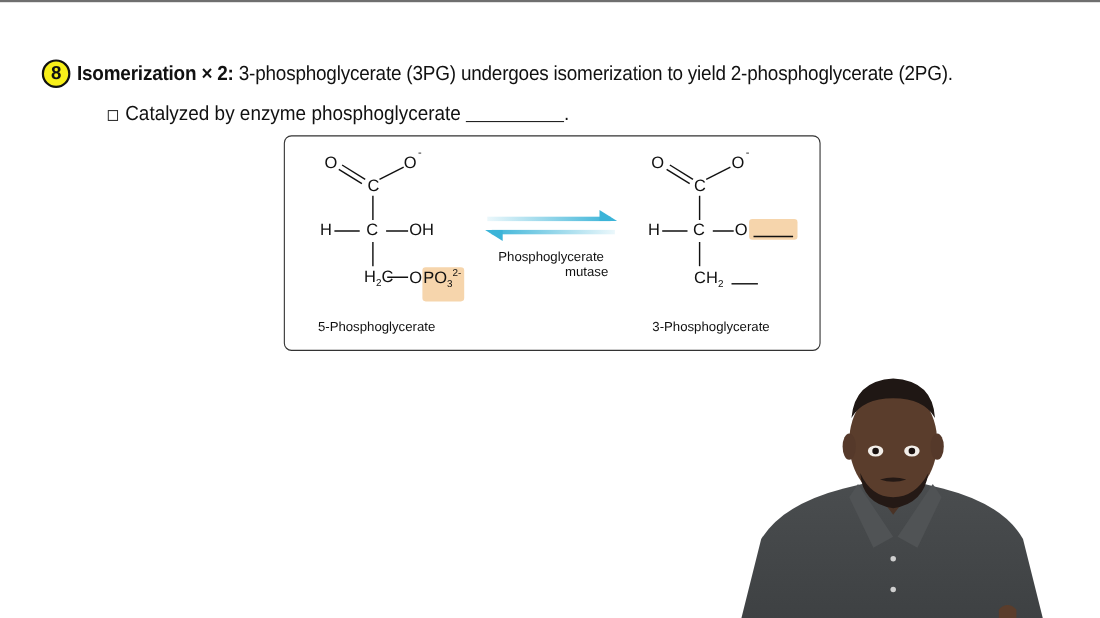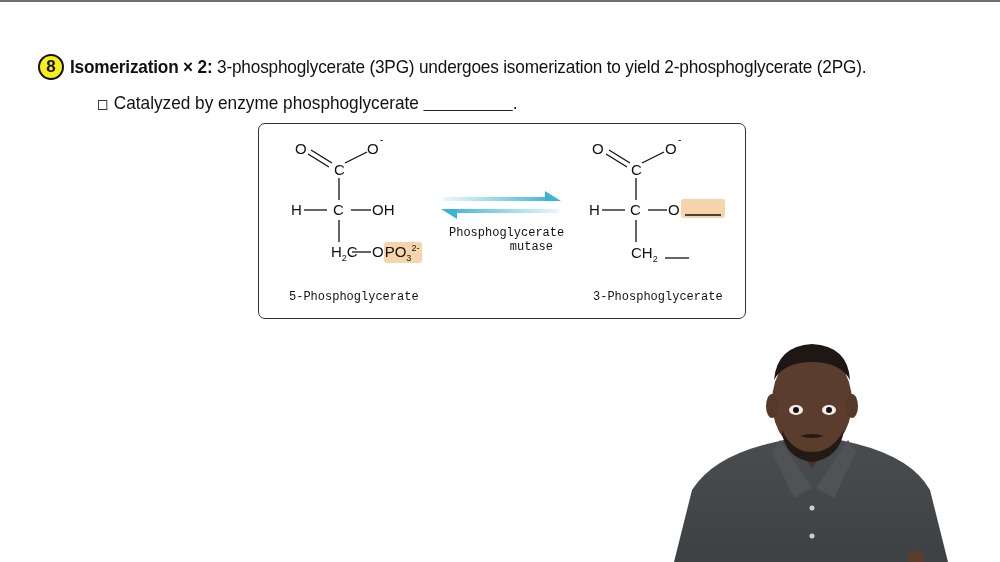--- a/index.html
+++ b/index.html
@@ -19,21 +19,21 @@
 
     .sub { position: absolute; left: 98px; top: 92px; display: flex; align-items: center; white-space: nowrap; font-size: 18.5px; transform: scaleX(0.93); transform-origin: left center; }
     .checkbox { width: 10px; height: 10px; border: 1px solid #333; margin-right: 7px; margin-top: 3px; }
     .blank { display: inline-block; width: 96px; border-bottom: 1px solid #222; height: 16px; margin-left: 5px; }
 
     .diagram {
       position: absolute; left: 258px; top: 123px; width: 488px; height: 196px;
       border: 1.5px solid #333; border-radius: 7px; background: #fff;
     }
     .chem { position: absolute; font-size: 15px; color: #111; }
-    .label { position: absolute; font-size: 12px; color: #111; font-family: Liberation Mono, monospace; }
+    .label { position: absolute; font-size: 12px; color: #111; }
     .hl { background: #f6d5ac; border-radius: 3px; }
     sub, sup { font-size: 9px; }
 
     .presenter { position: absolute; left: 672px; top: 340px; width: 278px; height: 222px; }
   </style>
 </head>
 <body>
 
 <div class="top-rule"></div>
 
@@ -91,21 +91,21 @@
   </svg>
 
   <span class="chem" style="left:36px;top:16px">O</span>
   <span class="chem" style="left:108px;top:16px">O</span>
   <span class="chem" style="left:121px;top:10px;font-size:10px">-</span>
   <span class="chem" style="left:75px;top:37px">C</span>
   <span class="chem" style="left:32px;top:77px">H</span>
   <span class="chem" style="left:74px;top:77px">C</span>
   <span class="chem" style="left:113px;top:77px">OH</span>
   <span class="chem" style="left:72px;top:119px"><span>H</span><sub>2</sub><span>C</span></span>
-  <span class="chem" style="left:113px;top:119px"><span>O</span><span class="hl" style="padding:1px 3px 3px 1px"><span>PO</span><sub>3</sub><sup>2-</sup></span></span>
+  <span class="chem" style="left:113px;top:119px"><span>O</span><span class="hl" style="padding:1px 3px 13px 1px"><span>PO</span><sub>3</sub><sup>2-</sup></span></span>
   <span class="label" style="left:30px;top:166px">5-Phosphoglycerate</span>
 
   <span class="label" style="left:190px;top:102px;width:104px;text-align:center">Phosphoglycerate</span>
   <span class="label" style="left:190px;top:116px;width:104px;text-align:right">mutase</span>
 
   <span class="chem" style="left:333px;top:16px">O</span>
   <span class="chem" style="left:406px;top:16px">O</span>
   <span class="chem" style="left:419px;top:10px;font-size:10px">-</span>
   <span class="chem" style="left:372px;top:37px">C</span>
   <span class="chem" style="left:330px;top:77px">H</span>

